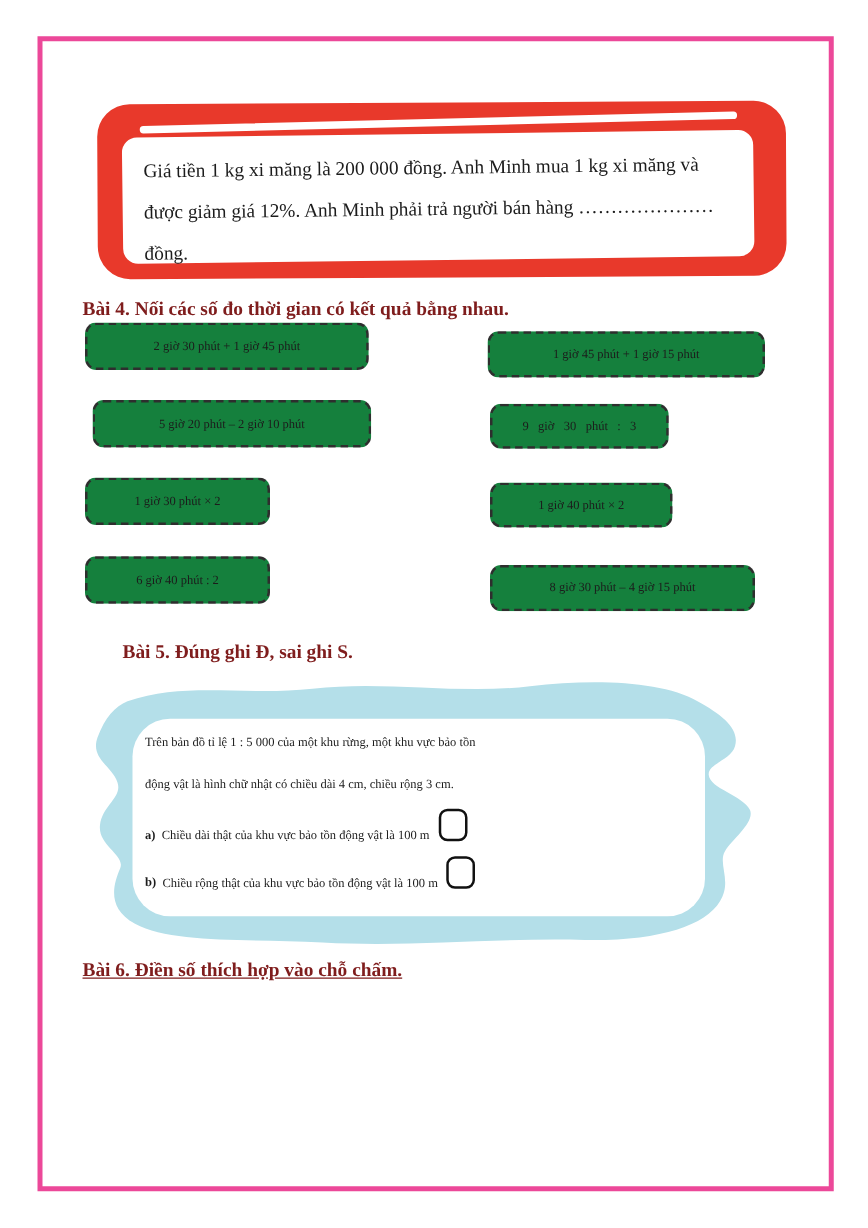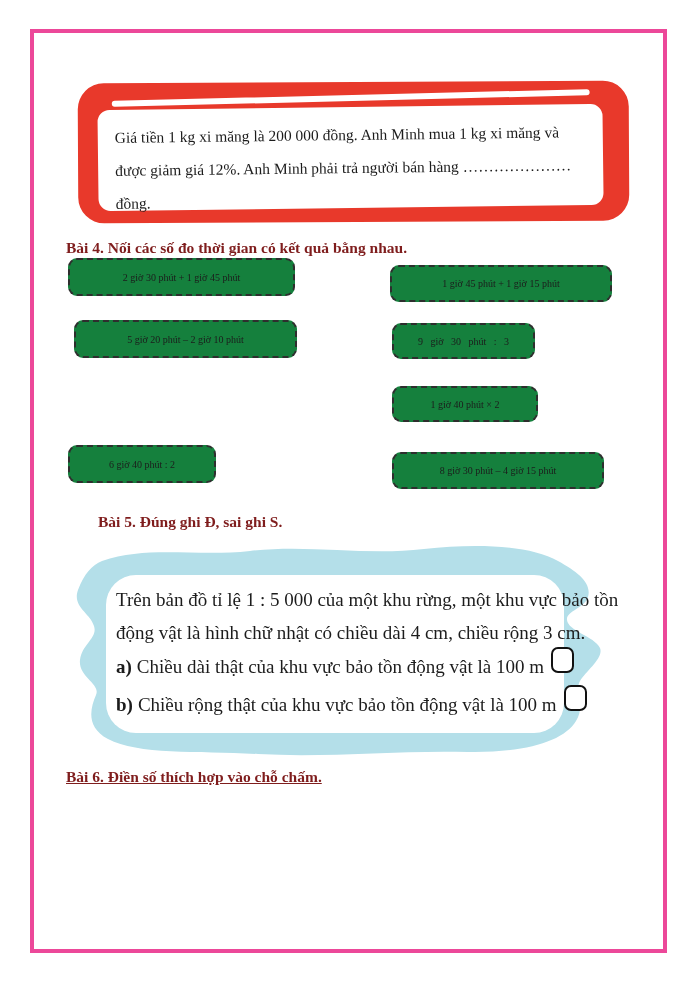--- a/index.html
+++ b/index.html
@@ -78,21 +78,21 @@
   #mL4 { left: 34px;  top: 412px; width: 148px; height: 38px; }
   #mR1 { left: 356px; top: 232px; width: 222px; height: 37px; }
   #mR2 { left: 358px; top: 290px; width: 143px; height: 36px; word-spacing: 5px; }
   #mR3 { left: 358px; top: 353px; width: 146px; height: 36px; }
   #mR4 { left: 358px; top: 419px; width: 212px; height: 37px; }
   
   .blob-svg { position: absolute; left: 34px; top: 508px; }
   .blob-text {
     position: absolute;
     left: 82px;
-    font-size: 19px;
+    font-size: 10px;
     white-space: nowrap;
   }
   #bl1 { top: 556px; }
   #bl2 { top: 589px; }
   #bla { top: 623px; }
   #blb { top: 661px; }
   .item-label { font-weight: bold; margin-right: 5px; }
   .answer-box {
     display: inline-block;
     width: 23px; height: 26px;
@@ -117,20 +117,21 @@
         <div>Giá tiền 1 kg xi măng là 200 000 đồng. Anh Minh mua 1 kg xi măng và</div>
         <div>được giảm giá 12%. Anh Minh phải trả người bán hàng …………………</div>
         <div>đồng.</div>
       </div>
     </div>
   </div>
 
   <div class="heading" id="h-bai4">Bài 4. Nối các số đo thời gian có kết quả bằng nhau.</div>
   <div class="match-box" id="mL1">2 giờ 30 phút + 1 giờ 45 phút</div>
   <div class="match-box" id="mL2">5 giờ 20 phút – 2 giờ 10 phút</div>
+  <div class="match-box" id="mL3">1 giờ 30 phút × 2</div>
   <div class="match-box" id="mL4">6 giờ 40 phút : 2</div>
   <div class="match-box" id="mR1">1 giờ 45 phút + 1 giờ 15 phút</div>
   <div class="match-box" id="mR2">9 giờ 30 phút : 3</div>
   <div class="match-box" id="mR3">1 giờ 40 phút × 2</div>
   <div class="match-box" id="mR4">8 giờ 30 phút – 4 giờ 15 phút</div>
 
   <div class="heading" id="h-bai5">Bài 5. Đúng ghi Đ, sai ghi S.</div>
 
   <svg class="blob-svg" width="536" height="220" viewBox="0 0 536 220">
     <path fill="#b4dfe9" d="M 34 20

